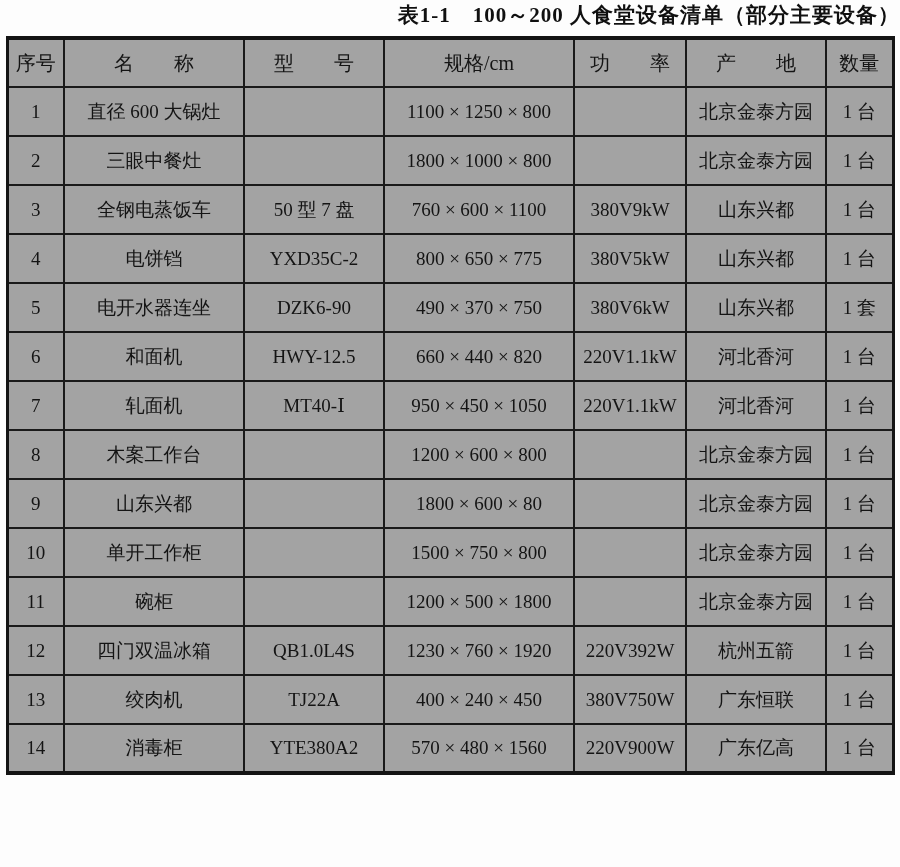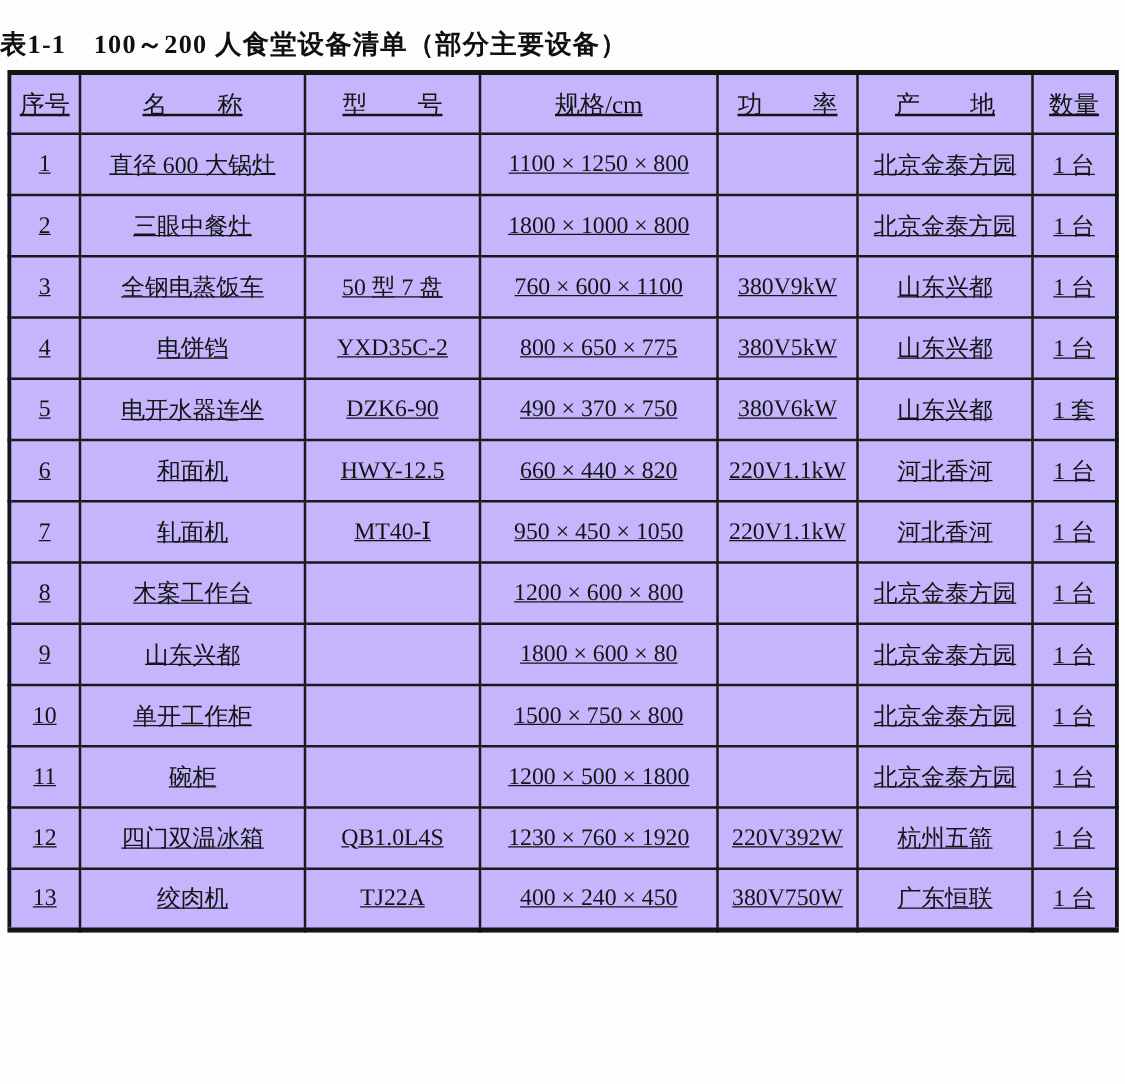--- a/index.html
+++ b/index.html
@@ -5,37 +5,36 @@
   * { margin:0; padding:0; box-sizing:border-box; }
   html,body { background:#ffffff; }
   .page {
     width:900px; height:867px;
     background:#fdfdfd;
     font-family:"Liberation Serif","DejaVu Serif",serif;
     color:#141414;
     overflow:hidden;
   }
   .doc-title {
-    text-align:left;
+    text-align:right;
     font-weight:bold;
     font-size:21px;
     letter-spacing:1px;
-    padding:21px 0 7px 0;
+    padding:1px 0 7px 0;
     color:#101010;
   }
   table.equip {
     border-collapse:collapse;
     table-layout:fixed;
     width:886px;
     margin:0 auto;
     border:3px solid #141414;
     border-top-width:4px;
     border-bottom-width:4px;
-    background:#c4b5fd;
-    text-decoration:underline;
+    background:#a3a3a3;
   }
   table.equip th, table.equip td {
     border:2px solid #1a1a1a;
     text-align:center;
     vertical-align:middle;
     height:49px;
     font-size:19px;
     padding:0 2px;
     overflow:hidden;
     white-space:nowrap;
@@ -191,15 +190,24 @@
       </tr>
       <tr>
         <td>13</td>
         <td>绞肉机</td>
         <td>TJ22A</td>
         <td>400 × 240 × 450</td>
         <td>380V750W</td>
         <td>广东恒联</td>
         <td>1 台</td>
       </tr>
+      <tr>
+        <td>14</td>
+        <td>消毒柜</td>
+        <td>YTE380A2</td>
+        <td>570 × 480 × 1560</td>
+        <td>220V900W</td>
+        <td>广东亿高</td>
+        <td>1 台</td>
+      </tr>
     </tbody>
   </table>
 </div>
 
 </body></html>

